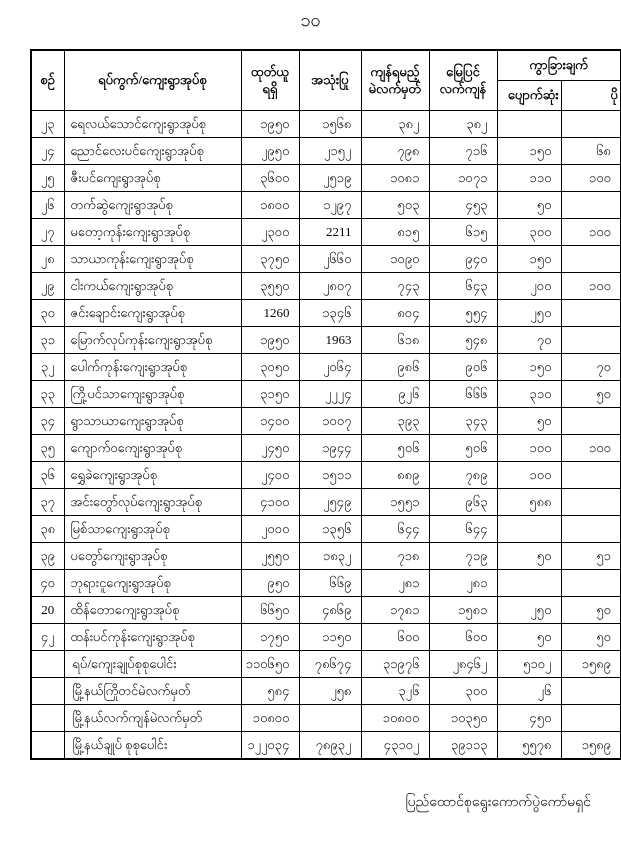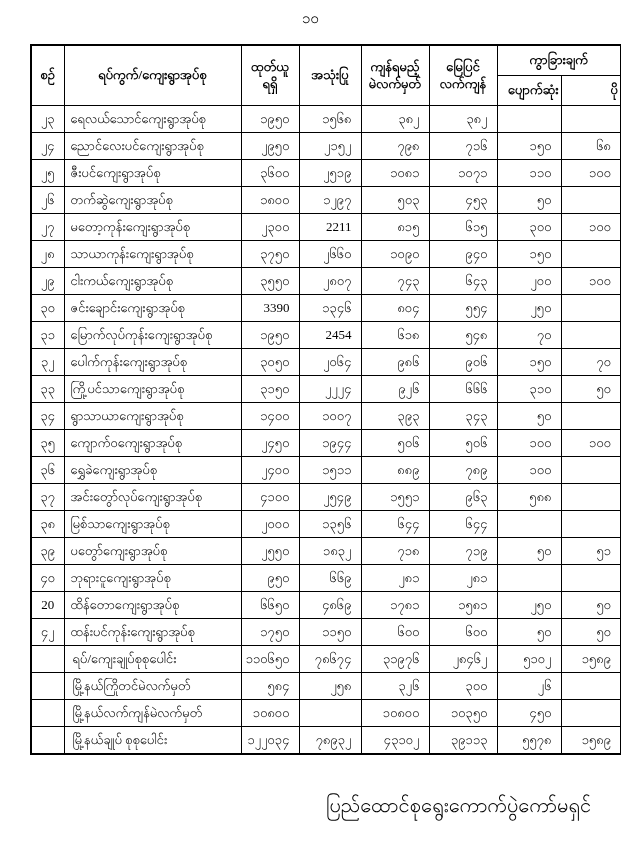--- a/index.html
+++ b/index.html
@@ -2,21 +2,21 @@
 <html><head>
 <meta charset="utf-8">
 <style>
   html,body{margin:0;padding:0;}
   body{
     width:621px;height:857px;background:#ffffff;color:#000;
     font-family:"Liberation Serif","DejaVu Serif",serif;
     position:relative;
   }
   .page-number{
-    text-align:center;padding-top:8px;font-size:15px;
+    text-align:center;padding-top:8px;font-size:18px;
   }
   table.ballot-table{
     border-collapse:collapse;table-layout:fixed;
     margin:14px 0 0 30px;width:590px;
     border:2px solid #000;
   }
   .ballot-table th,.ballot-table td{
     border:1px solid #000;
     font-size:13px;line-height:1.25;
     vertical-align:middle;
@@ -32,21 +32,21 @@
   .ballot-table tbody tr{height:27px;}
   td.col-serial{text-align:center;}
   td.col-name{text-align:left;padding-left:6px;}
   td.col-issued,td.col-used,td.col-balance_due,td.col-on_ground,td.col-lost,td.col-extra{
     text-align:right;padding-right:9px;
   }
   tr.summary-row td{font-weight:normal;}
   tr.summary-row td.col-name{padding-left:8px;}
   .footer-sign{
     position:absolute;right:30px;top:792px;
-    font-size:20px;text-align:right;
+    font-size:14px;text-align:right;
   }
 </style>
 </head>
 <body>
 
 <div class="page-number">၁၀</div>
 
 <table class="ballot-table">
   <colgroup>
     <col style="width:33px">
@@ -149,32 +149,32 @@
         <td class="col-issued">၃၅၅၀</td>
         <td class="col-used">၂၈၀၇</td>
         <td class="col-balance_due">၇၄၃</td>
         <td class="col-on_ground">၆၄၃</td>
         <td class="col-lost">၂၀၀</td>
         <td class="col-extra">၁၀၀</td>
       </tr>
       <tr class="data-row">
         <td class="col-serial">၃၀</td>
         <td class="col-name">ဇင်းချောင်းကျေးရွာအုပ်စု</td>
-        <td class="col-issued">3390</td>
+        <td class="col-issued">1260</td>
         <td class="col-used">၁၃၄၆</td>
         <td class="col-balance_due">၈၀၄</td>
         <td class="col-on_ground">၅၅၄</td>
         <td class="col-lost">၂၅၀</td>
         <td class="col-extra"></td>
       </tr>
       <tr class="data-row">
         <td class="col-serial">၃၁</td>
         <td class="col-name">မြောက်လုပ်ကုန်းကျေးရွာအုပ်စု</td>
         <td class="col-issued">၁၉၅၀</td>
-        <td class="col-used">2454</td>
+        <td class="col-used">1963</td>
         <td class="col-balance_due">၆၁၈</td>
         <td class="col-on_ground">၅၄၈</td>
         <td class="col-lost">၇၀</td>
         <td class="col-extra"></td>
       </tr>
       <tr class="data-row">
         <td class="col-serial">၃၂</td>
         <td class="col-name">ပေါက်ကုန်းကျေးရွာအုပ်စု</td>
         <td class="col-issued">၃၀၅၀</td>
         <td class="col-used">၂၀၆၄</td>

